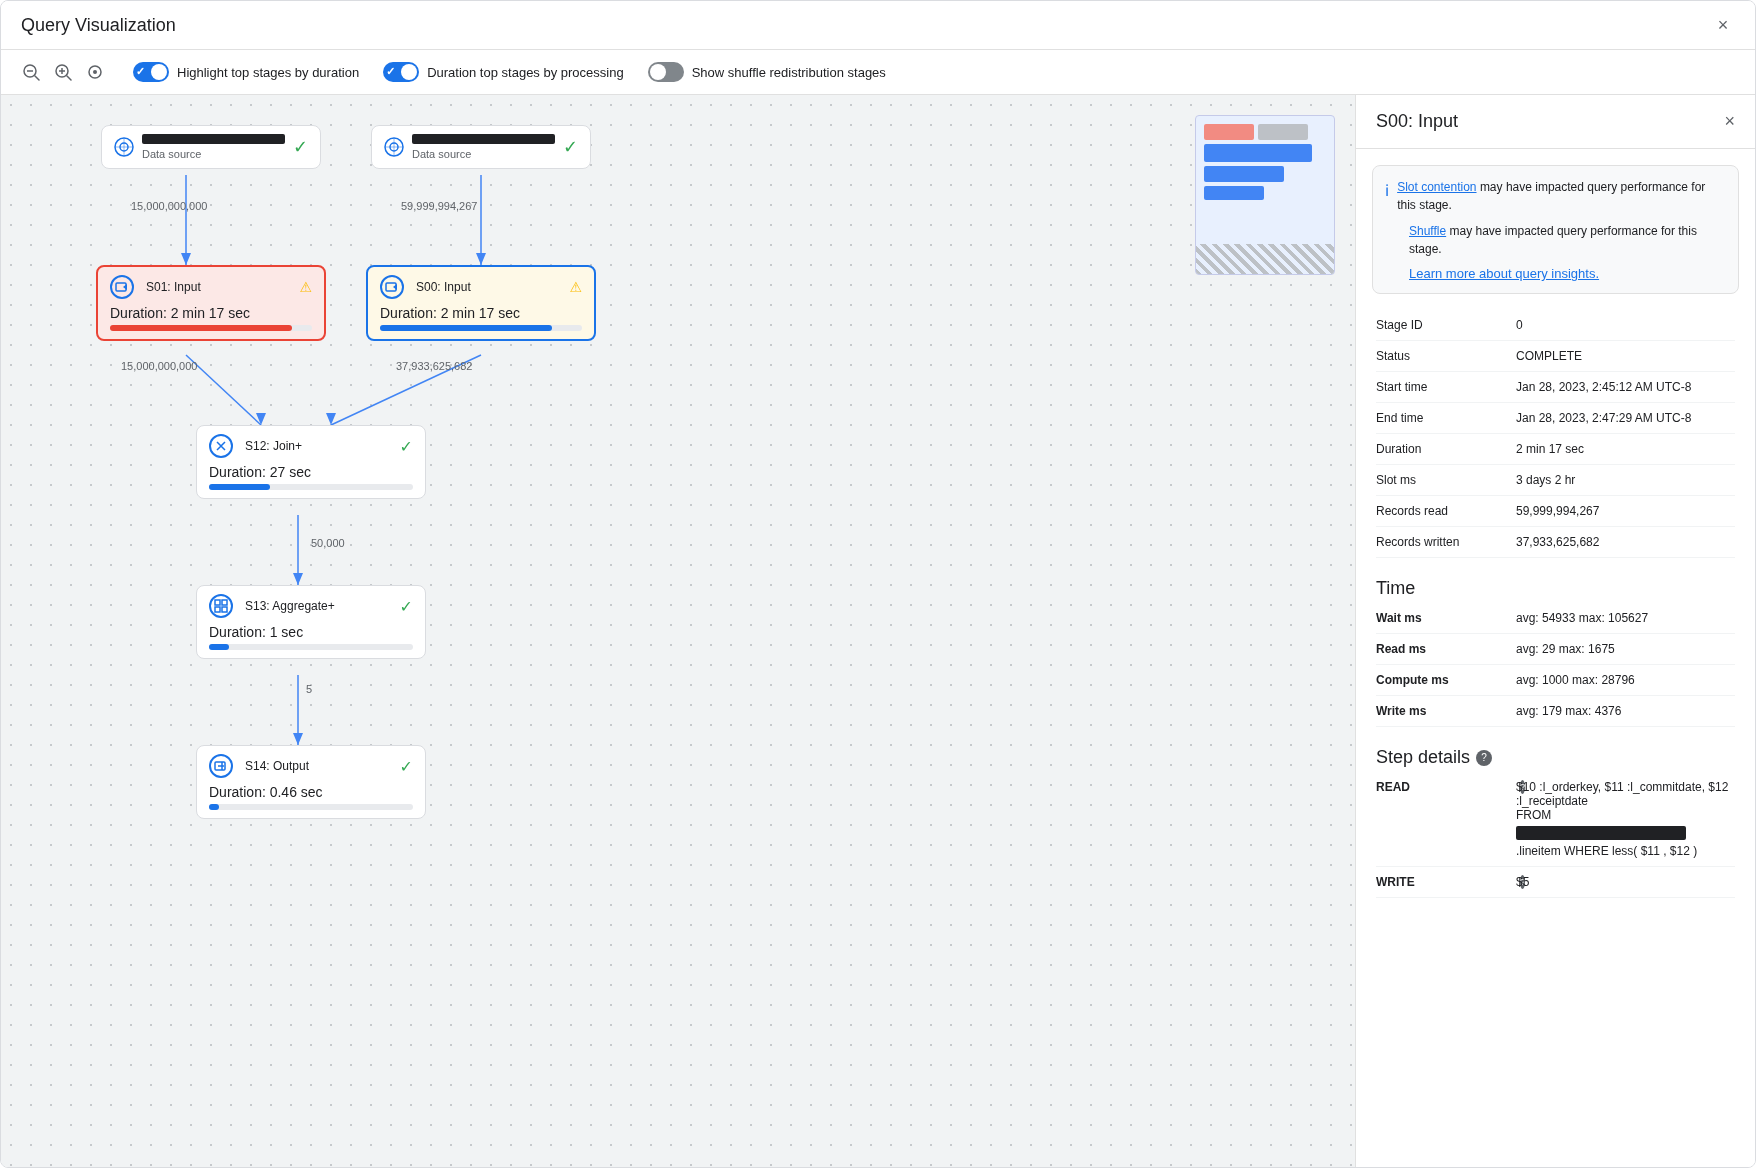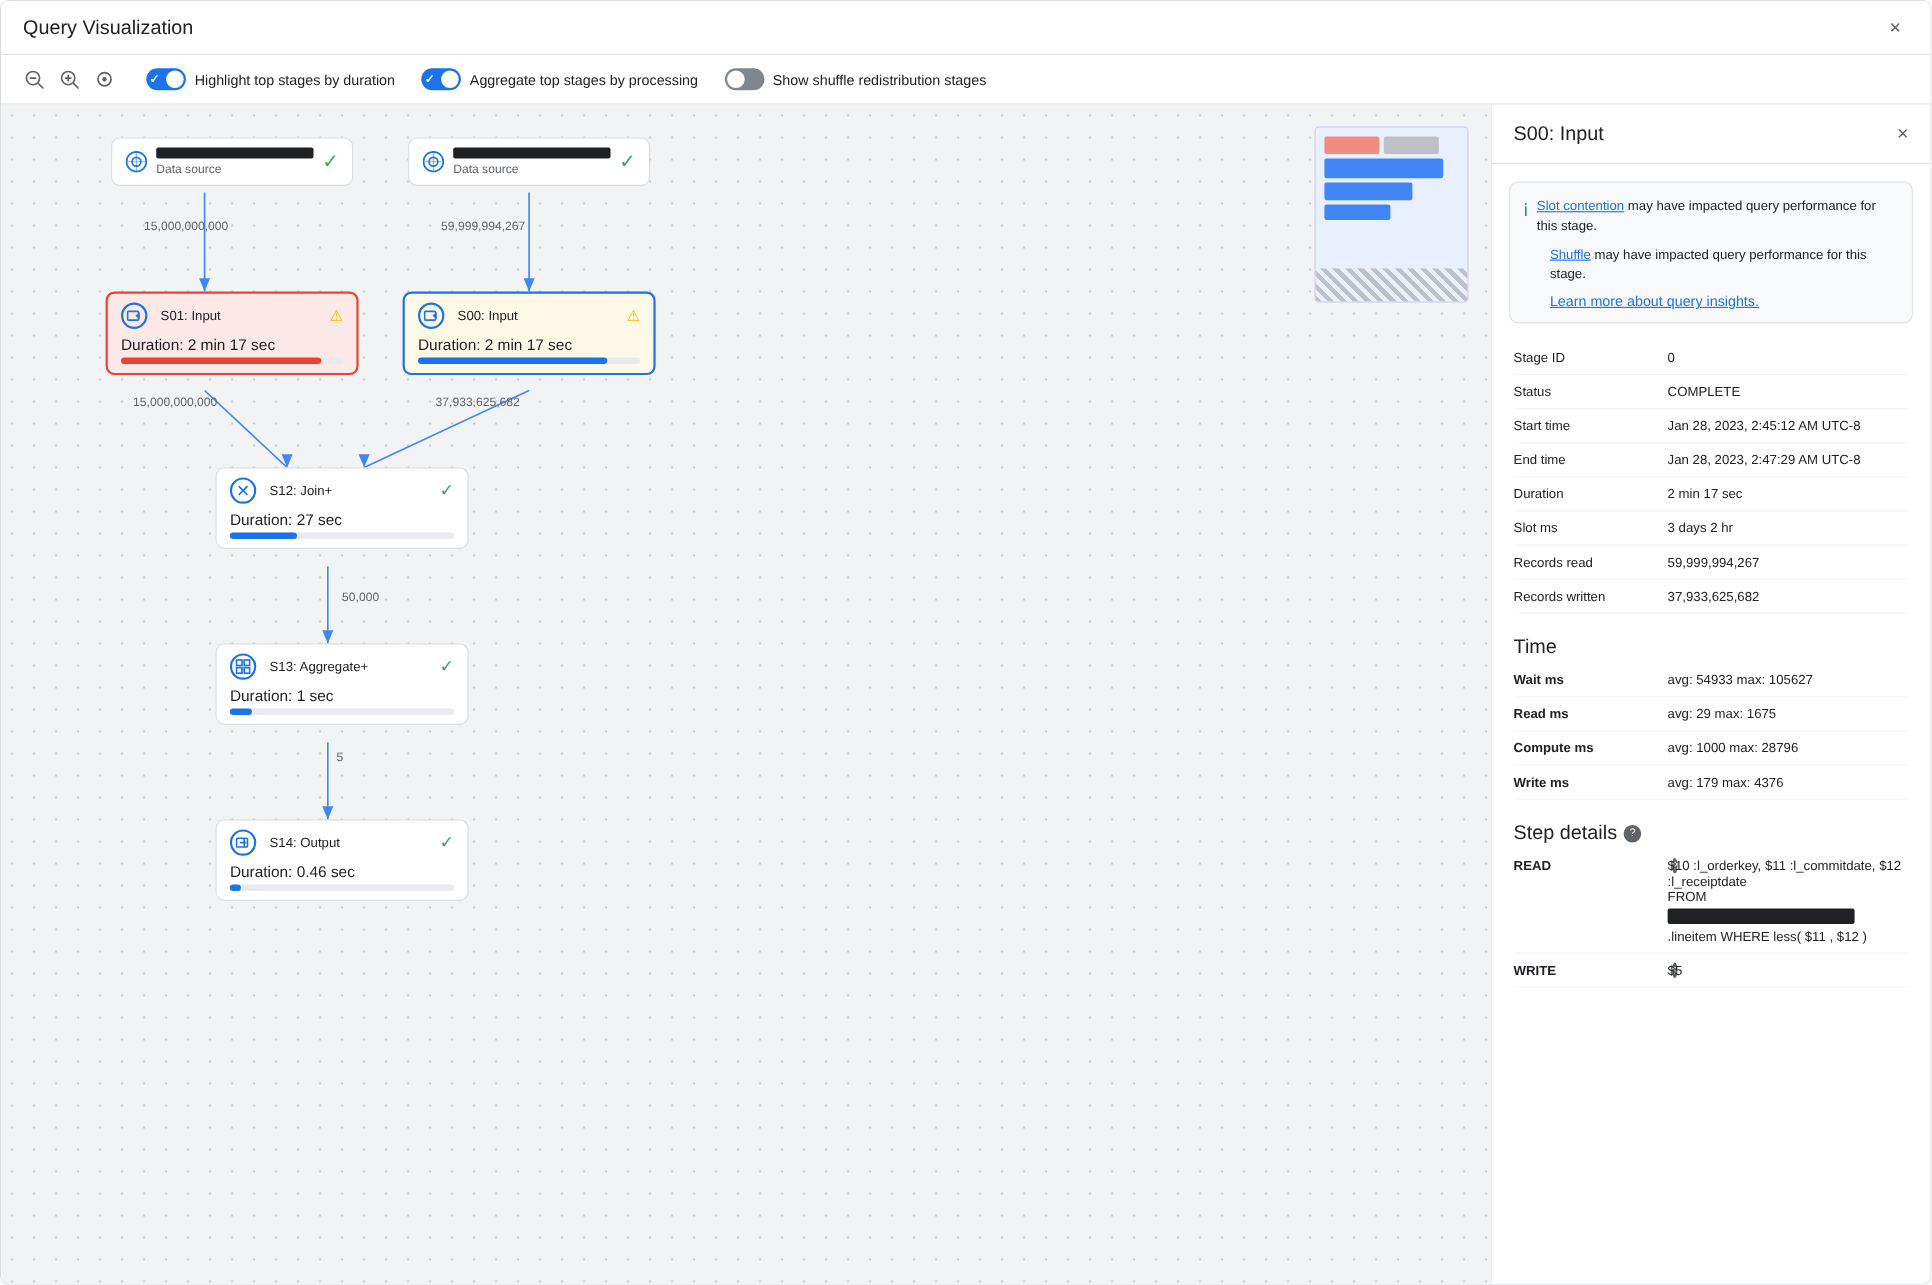--- a/index.html
+++ b/index.html
@@ -305,21 +305,21 @@
       <div class="toggle-switch on" style="position:relative;">
         <span class="toggle-check">✓</span>
       </div>
       <span class="toggle-label">Highlight top stages by duration</span>
     </div>
 
     <div class="toggle-group">
       <div class="toggle-switch on" style="position:relative;">
         <span class="toggle-check">✓</span>
       </div>
-      <span class="toggle-label">Aggregate top stages by processing</span>
+      <span class="toggle-label">Duration top stages by processing</span>
     </div>
 
     <div class="toggle-group">
       <div class="toggle-switch off"></div>
       <span class="toggle-label">Show shuffle redistribution stages</span>
     </div>
   </div>
 
   <div class="main-content">
 

